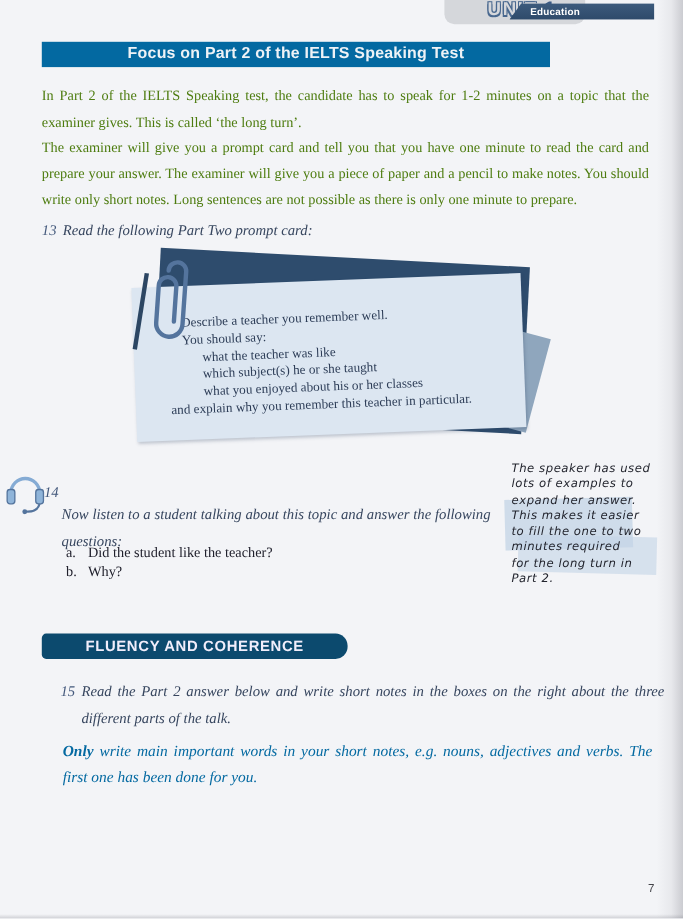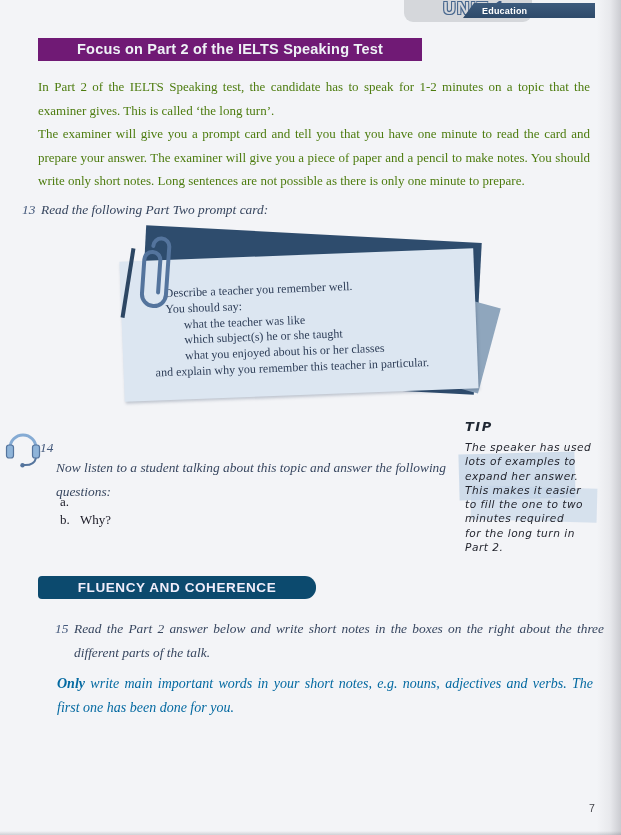--- a/index.html
+++ b/index.html
@@ -49,37 +49,37 @@
     clip-path:polygon(11px 0, 100% 0, 100% 100%, 0 100%);
     display:flex; align-items:center;
   }
   .education-label {
     font-family:"Liberation Sans", sans-serif;
     font-size:9px; font-weight:bold; color:#ffffff;
     padding-left:19px; letter-spacing:0.2px;
   }
 
   .title-bar {
-    left:38px; top:38px; width:384px; height:23px;
-    background:#701a75; text-align:center;
+    left:38px; top:38px; width:462px; height:23px;
+    background:#0369a1; text-align:center;
   }
   .title-bar span {
     font-family:"Liberation Sans", sans-serif;
     font-size:14.5px; font-weight:bold; color:#eef2f6;
     line-height:23px; letter-spacing:0.2px;
   }
 
   
   .para { font-size:13px; line-height:23.5px; text-align:justify; color:#4d7c0f; }
   .p1 { left:38px; top:75px; width:552px; }
   .p2 { left:38px; top:122px; width:552px; }
 
   .exercise { font-style:italic; color:#37465f; font-size:13.4px; }
   .ex-num { position:absolute; left:0; top:0; font-style:italic; color:#44597c; }
-  .ex13 { left:22px; top:202px; width:540px; }
+  .ex13 { left:38px; top:202px; width:540px; }
   .ex13 .ex-text { padding-left:19px; display:block; }
   .ex14 { left:40px; top:436px; width:406px; line-height:24px; }
   .ex14 .ex-text { padding-left:16px; display:block; text-align:justify;margin-top:20px; }
   .ex15 { left:55px; top:617px; width:549px; line-height:24px; }
   .ex15 .ex-text { padding-left:19px; display:block; text-align:justify; }
 
   
   .card-stack { left:122px; top:240px; width:378px; height:168px; }
   .card-back {
     position:absolute; left:20px; top:-6px; width:336px; height:152px;
@@ -203,31 +203,31 @@
 </svg>
 
 <div class="abs exercise ex14">
   <span class="ex-num">14</span>
   <span class="ex-text">Now listen to a student talking about this topic and answer the following questions:</span>
 </div>
 
 <div class="abs q-list">
   <div class="q-row">
     <span class="q-label">a.</span>
+    <span>Did the student like the teacher?</span>
   </div>
   <div class="q-row">
     <span class="q-label">b.</span>
     <span>Why?</span>
   </div>
 </div>
 
 <div class="abs tip-box">
   <div class="tip-hl1"></div>
   <div class="tip-hl2"></div>
-  <div class="tip-title">TIP</div>
   <div class="tip-line">The speaker has used</div>
   <div class="tip-line">lots of examples to</div>
   <div class="tip-line">expand her answer.</div>
   <div class="tip-line">This makes it easier</div>
   <div class="tip-line">to fill the one to two</div>
   <div class="tip-line">minutes required</div>
   <div class="tip-line">for the long turn in</div>
   <div class="tip-line">Part 2.</div>
 </div>
 

